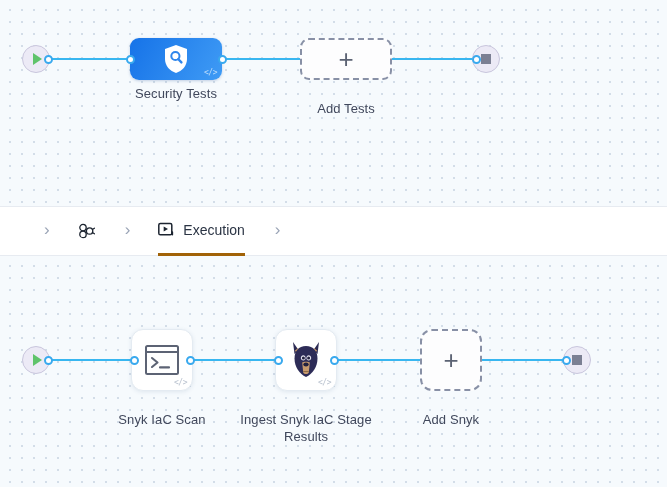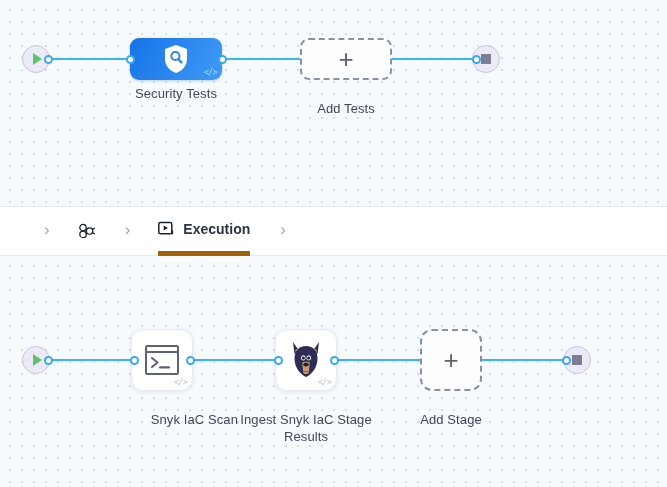--- a/index.html
+++ b/index.html
@@ -99,21 +99,21 @@
     position: absolute; top: 206px; left: 0; width: 667px; height: 50px;
     background: #ffffff;
     border-top: 1px solid #e7ebf1;
     border-bottom: 1px solid #e7ebf1;
     display: flex; align-items: center; padding-left: 14px;
   }
   .tab {
     display: flex; align-items: center; gap: 8px; height: 49px;
     font-size: 14px; color: #2b3444; white-space: nowrap;
   }
-  .tab.active { font-weight: bold; border-bottom: 5px solid #a16207; }
+  .tab.active { font-weight: normal; border-bottom: 3px solid #a16207; }
   .tab-sep {
     color: #9aa4b6; font-size: 17px; font-weight: 300;
     padding: 0 0 2px 0; display: flex; align-items: center;
   }
   .tab-ico { display: flex; align-items: center; }
 
   
   .dog { display: block; }
 </style>
 </head>
@@ -204,21 +204,21 @@
       <div class="node node-step" style="left:131px;">
         <svg width="34" height="30" viewBox="0 0 34 30">
           <rect x="1" y="1" width="32" height="28" rx="1.5" fill="#ffffff" stroke="#5c6374" stroke-width="2"></rect>
           <line x1="1" y1="7" x2="33" y2="7" stroke="#5c6374" stroke-width="2"></line>
           <path d="M7 13 L12.5 17.5 L7 22" fill="none" stroke="#5c6374" stroke-width="2.1" stroke-linecap="round" stroke-linejoin="round"></path>
           <line x1="15" y1="22.4" x2="24" y2="22.4" stroke="#5c6374" stroke-width="2.1" stroke-linecap="round"></line>
         </svg>
         <span class="code-badge on-white">&lt;/&gt;</span>
       </div>
       <div class="port" style="left:186px;"></div>
-      <div class="caption" style="left:86px;top:51px;width:152px;text-align:right;">Snyk IaC Scan</div>
+      <div class="caption" style="left:86px;top:51px;width:152px;">Snyk IaC Scan</div>
 
       <div class="port" style="left:274px;"></div>
       <div class="node node-step" style="left:275px;">
         <svg class="dog" width="34" height="38" viewBox="0 0 34 38">
           <path d="M4 1 L9.5 9 L5.5 13 Z" fill="#2b2a53"></path>
           <path d="M30 1 L24.5 9 L28.5 13 Z" fill="#2b2a53"></path>
           <path d="M5.5 10 L9 7 L11 12 Z" fill="#c79a6d"></path>
           <path d="M28.5 10 L25 7 L23 12 Z" fill="#c79a6d"></path>
           <path d="M17 5 C24.5 5 28.5 10.5 28.5 17.5 C28.5 26 23.5 33 17 36 C10.5 33 5.5 26 5.5 17.5 C5.5 10.5 9.5 5 17 5 Z" fill="#2d2c57"></path>
           <path d="M11.8 17 C11.8 15.3 13 14.2 14.3 14.2 C15.6 14.2 16.6 15.3 16.6 17 C16.6 18.4 15.6 19.4 14.3 19.4 C13 19.4 11.8 18.4 11.8 17 Z" fill="#e7e5f0"></path>
@@ -230,21 +230,21 @@
           <path d="M14.6 30.5 L19.4 30.5" stroke="#8f6b45" stroke-width="1.1" stroke-linecap="round"></path>
         </svg>
         <span class="code-badge on-white">&lt;/&gt;</span>
       </div>
       <div class="port" style="left:330px;"></div>
       <div class="caption" style="left:230px;top:51px;width:152px;">Ingest Snyk IaC Stage Results</div>
 
       <div class="node node-add-step" style="left:420px;">
         <span class="plus">+</span>
       </div>
-      <div class="caption" style="left:375px;top:51px;width:152px;">Add Stage</div>
+      <div class="caption" style="left:375px;top:51px;width:152px;">Add Snyk</div>
 
       <div class="port" style="left:562px;"></div>
       <div class="endcap" style="left:563px;">
         <div class="stop-sq"></div>
       </div>
     </div>
   </div>
 
 </div>
 

